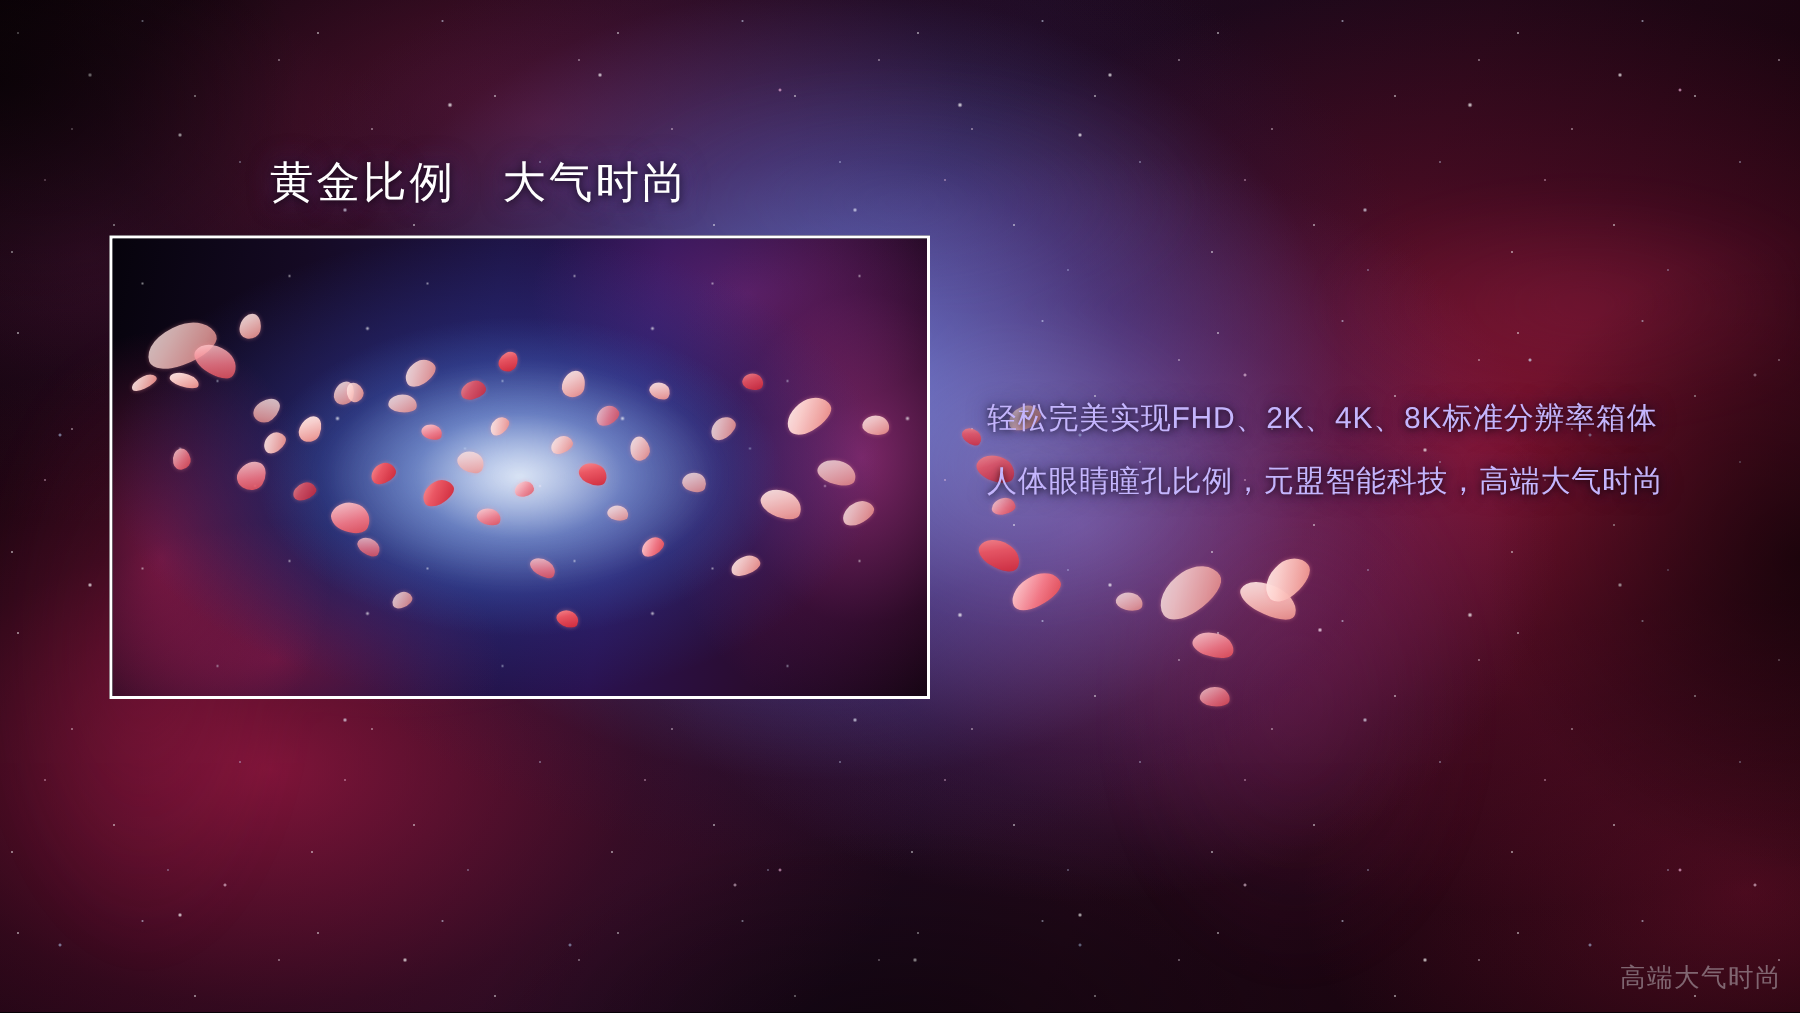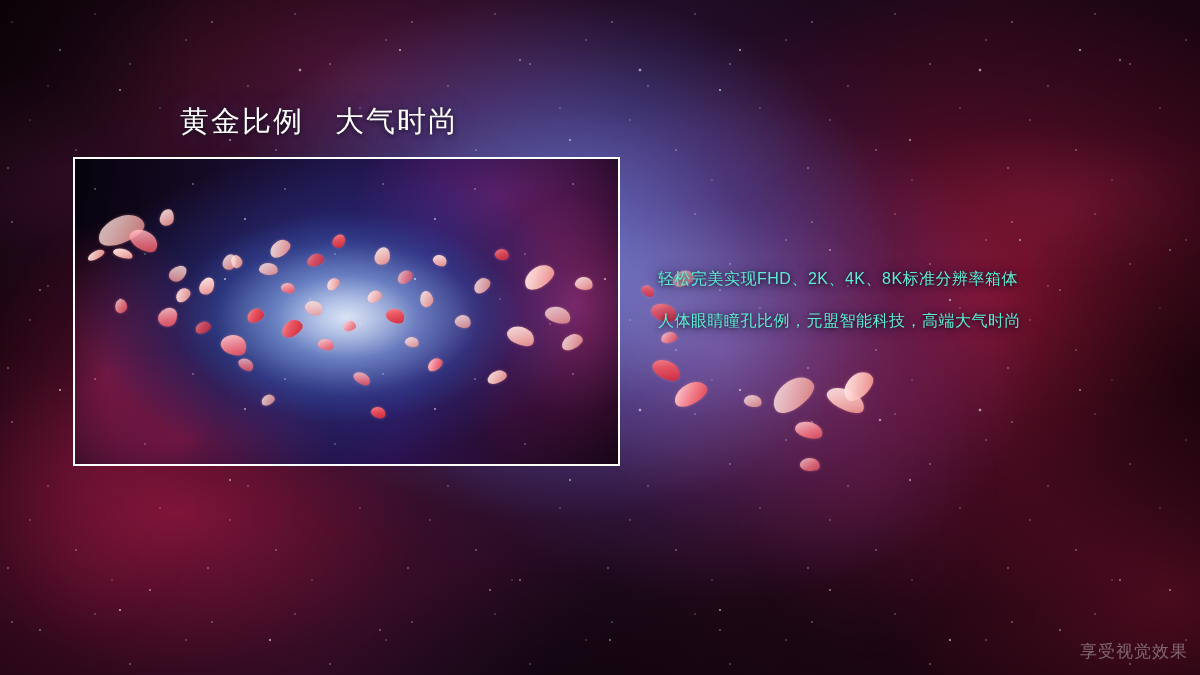--- a/index.html
+++ b/index.html
@@ -144,23 +144,23 @@
     color:#ffffff;
     white-space:nowrap;
     text-shadow:0 1px 6px rgba(0,0,0,.85),0 0 18px rgba(90,60,160,.6);
   }
   #body-text{
     position:absolute;
     left:658px;top:258px;
     width:510px;
   }
   .body-line{
-    font-size:16px;
+    font-size:20px;
     line-height:42px;
-    color:#5eead4;
+    color:#c4b5fd;
     white-space:nowrap;
     letter-spacing:.5px;
     text-shadow:0 1px 5px rgba(0,0,0,.8),0 0 14px rgba(30,20,70,.7);
   }
   #watermark{
     position:absolute;
     right:12px;bottom:12px;
     font-size:17px;
     letter-spacing:1px;
     color:rgba(185,178,186,0.55);
@@ -248,15 +248,15 @@
         <div class="petal deep" style="left: 296px; top: 248px; width: 15px; height: 11px; transform: rotate(26deg); opacity: 0.96;"></div>
         <div class="petal pale" style="left: 186px; top: 236px; width: 14px; height: 10px; transform: rotate(-22deg); opacity: 0.8;"></div>
       </div>
   </div>
 
   <div id="body-text">
     <div class="body-line">轻松完美实现FHD、2K、4K、8K标准分辨率箱体</div>
     <div class="body-line">人体眼睛瞳孔比例，元盟智能科技，高端大气时尚</div>
   </div>
 
-  <div id="watermark">享受视觉效果</div>
+  <div id="watermark">高端大气时尚</div>
 
 </div>
 
 </body></html>

